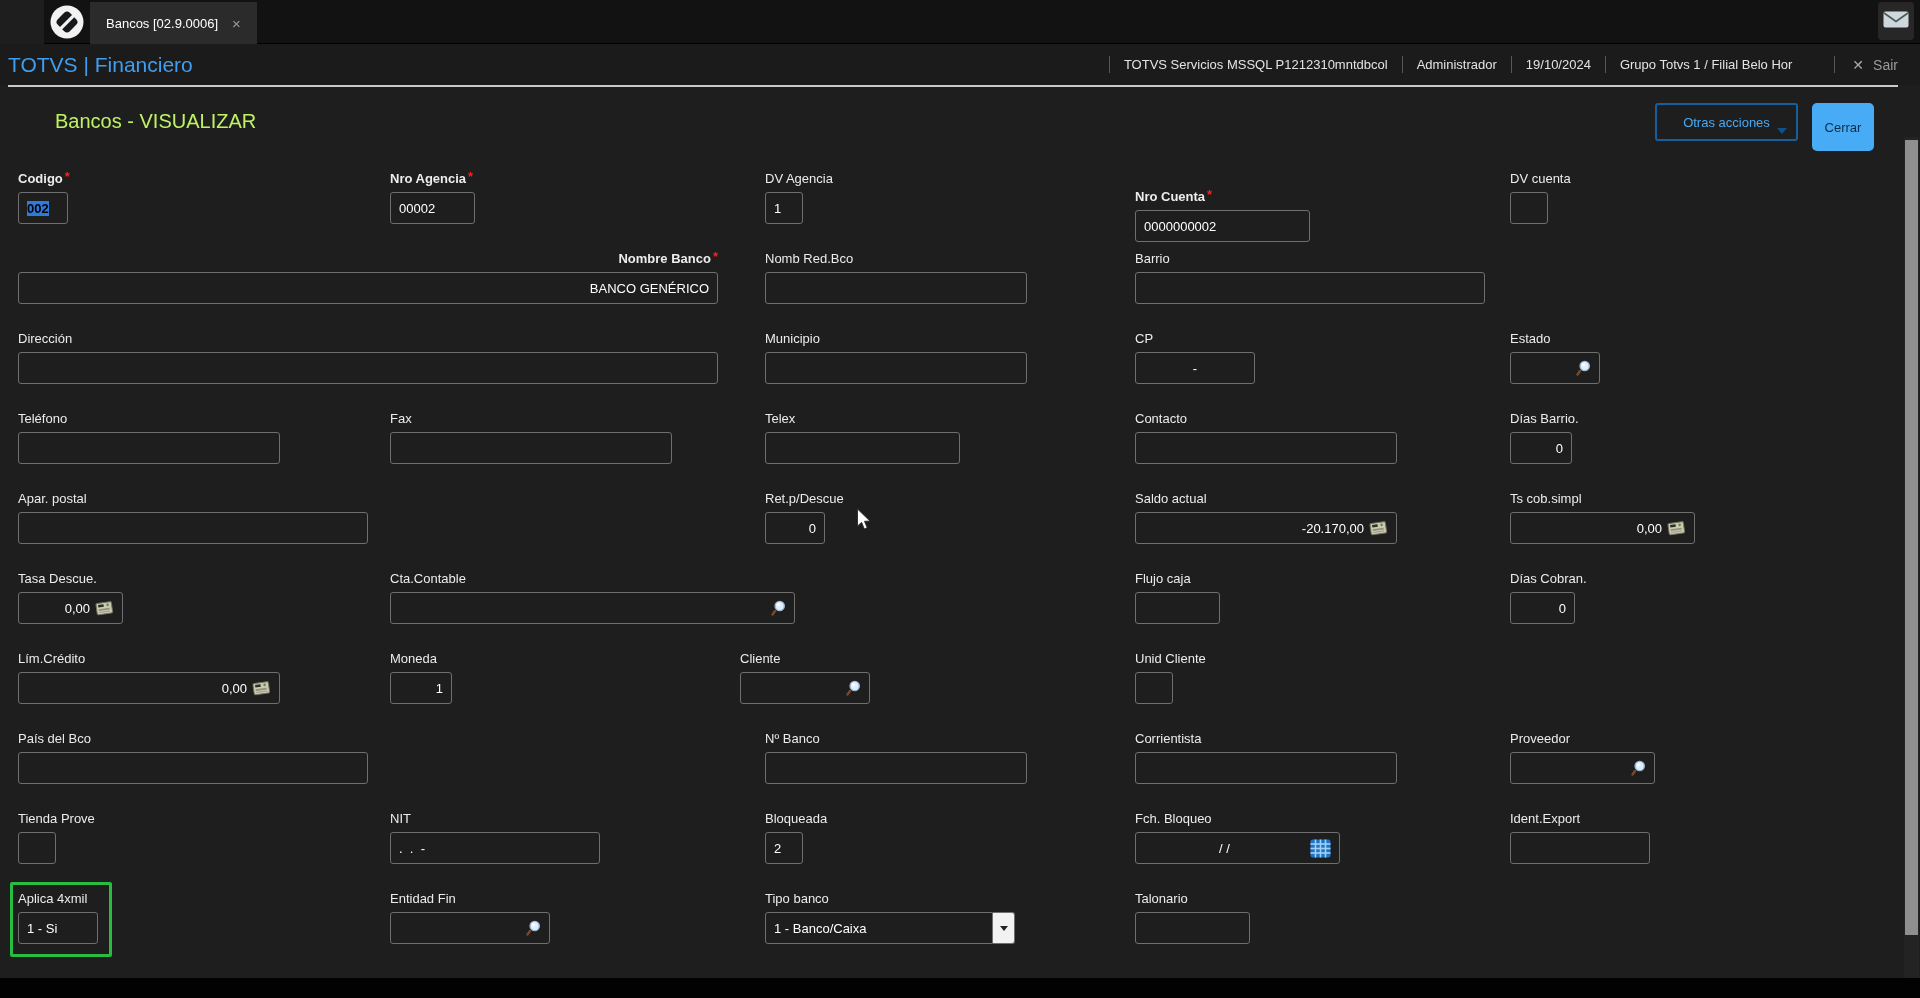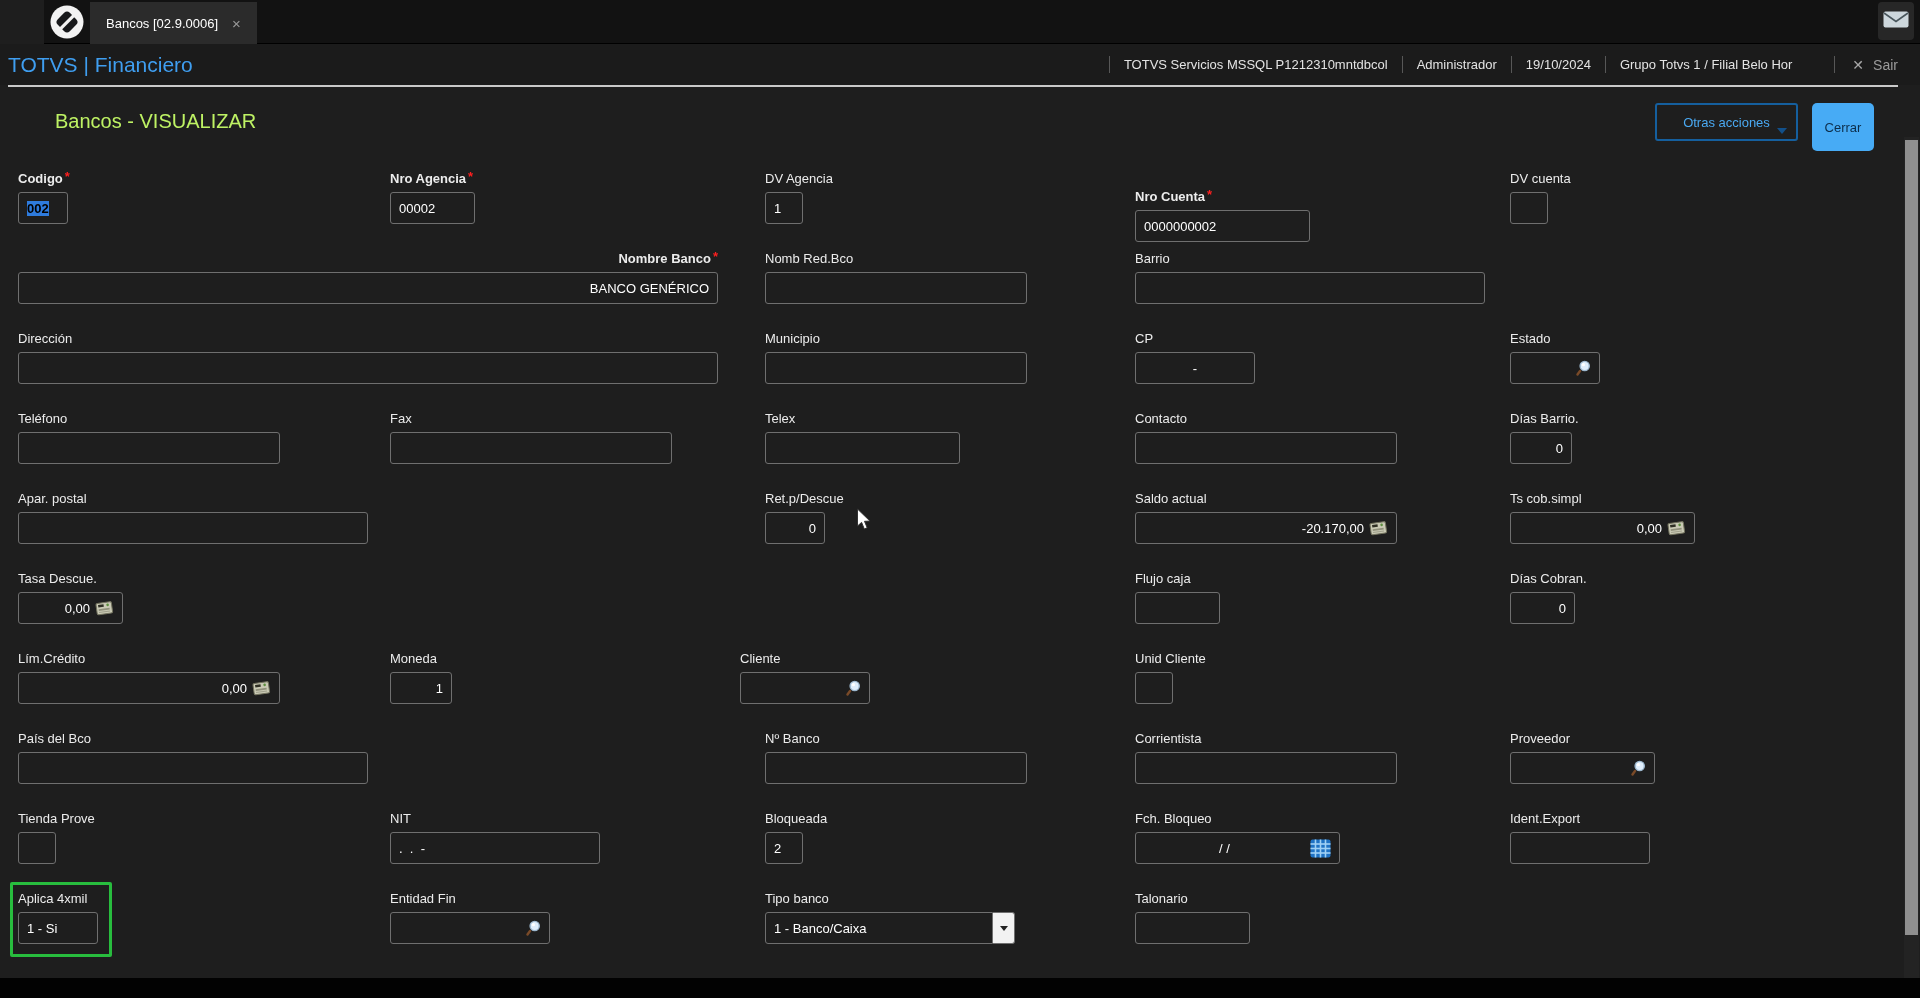--- a/index.html
+++ b/index.html
@@ -332,20 +332,35 @@
                 <rect x="3.5" y="3.2" width="5.5" height="2.6" fill="#2f2f24"></rect>
                 <circle cx="13" cy="4.4" r="1.3" fill="#5d8f3f"></circle>
                 <rect x="3.5" y="7.6" width="11" height="1.6" fill="#8f8f7a"></rect>
                 <rect x="3.5" y="10.2" width="11" height="1.2" fill="#9f9f8a"></rect>
               </g>
             </svg>
           </span>
         </div>
       </div>
     </div>
+    <div class="field" style="left: 390px; top: 571px; width: 405px;">
+      <div class="flabel">Cta.Contable</div>
+      <div class="inwrap">
+        <div class="finput">
+          <span class="fvalue"></span>
+          <span class="ficon">
+            <svg width="15" height="16" viewBox="0 0 15 16">
+              <line x1="4" y1="11" x2="1.5" y2="14.5" stroke="#7a4a28" stroke-width="2.4" stroke-linecap="round"></line>
+              <circle cx="8.7" cy="6" r="4.6" fill="#dfeefc" stroke="#9db8cf" stroke-width="1.4"></circle>
+              <circle cx="7.4" cy="4.7" r="1.6" fill="#ffffff"></circle>
+            </svg>
+          </span>
+        </div>
+      </div>
+    </div>
     <div class="field" style="left: 1135px; top: 571px; width: 85px;">
       <div class="flabel">Flujo caja</div>
       <div class="inwrap">
         <div class="finput">
           <span class="fvalue"></span>
         </div>
       </div>
     </div>
     <div class="field" style="left: 1510px; top: 571px; width: 65px;">
       <div class="flabel">Días Cobran.</div>

